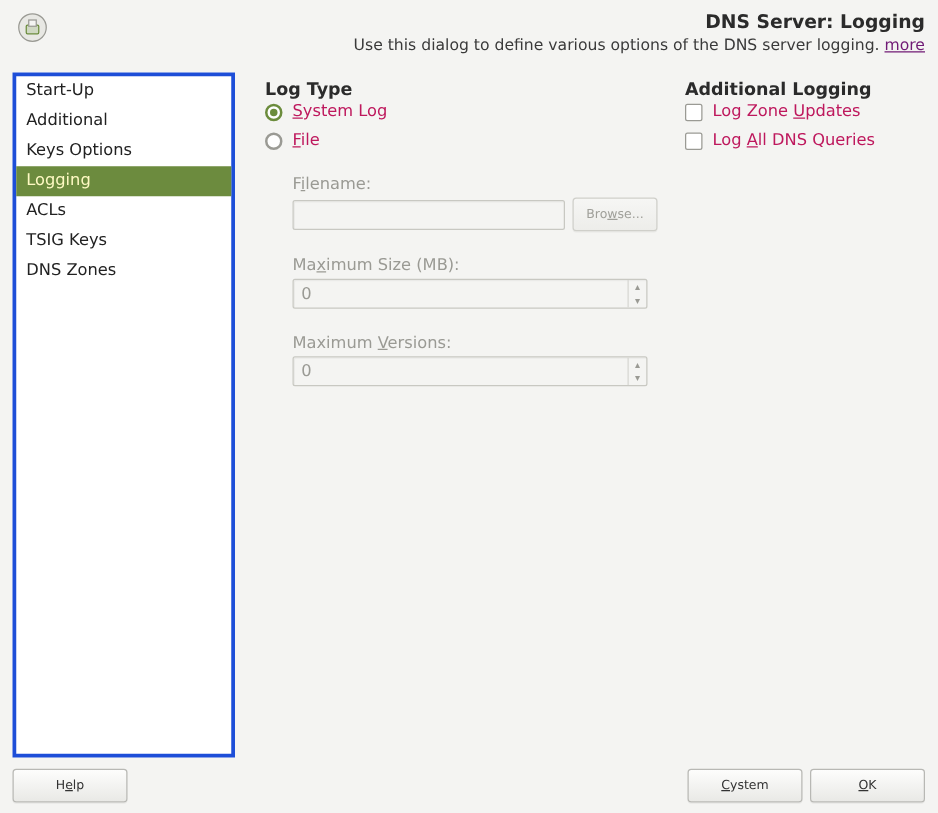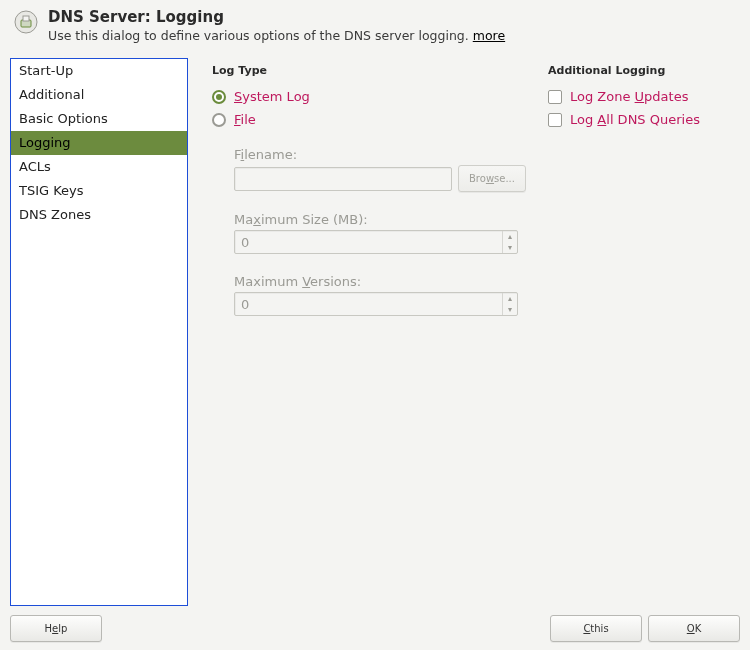--- a/index.html
+++ b/index.html
@@ -20,68 +20,68 @@
     display: flex;
     align-items: flex-start;
     padding: 8px 10px 4px 14px;
     gap: 10px;
   }
   .header-icon {
     width: 24px; height: 24px;
     flex-shrink: 0;
     margin-top: 2px;
   }
-  .header-text { flex: 1; }
+  .header-text { flex: 1; text-align: right; }
   .title {
     font-weight: bold;
     font-size: 15px;
     color: #2b2b2b;
   }
   .subtitle {
     font-size: 12.5px;
     color: #3a3a3a;
     margin-top: 2px;
   }
-  .subtitle a { color: #000000; text-decoration: underline; }
+  .subtitle a { color: #701a75; text-decoration: underline; }
 
   .body {
     position: absolute;
     left: 10px; right: 10px; top: 58px; bottom: 44px;
     display: flex;
   }
   .sidebar {
     width: 178px;
     background: #ffffff;
-    border: 1px solid #1d4ed8;
+    border: 3px solid #1d4ed8;
     box-sizing: border-box;
   }
   .sidebar-item {
     padding: 3px 8px;
     font-size: 13px;
     color: #222;
     cursor: default;
     line-height: 18px;
   }
   .sidebar-item.selected {
     background: #6c8b3e;
-    color: #000000;
+    color: #fef9c3;
   }
 
   .content {
     flex: 1;
     padding: 6px 0 0 24px;
     display: flex;
   }
   .col-left { width: 320px; }
   .col-right { flex: 1; padding-left: 16px; }
 
   .section-title {
     font-weight: bold;
-    font-size: 11px;
-    margin-bottom: 12px;
+    font-size: 14px;
+    margin-bottom: 2px;
     color: #2b2b2b;
   }
   .radio-row, .check-row {
     display: flex;
     align-items: center;
     gap: 8px;
     margin-bottom: 8px;
     color: #be185d;
   }
   .radio {
@@ -203,21 +203,21 @@
       <div class="subtitle">
         <span>Use this dialog to define various options of the DNS server logging. </span><a href="#">more</a>
       </div>
     </div>
   </div>
 
   <div class="body">
     <div class="sidebar">
       <div class="sidebar-item">Start-Up</div>
       <div class="sidebar-item">Additional</div>
-      <div class="sidebar-item">Basic Options</div>
+      <div class="sidebar-item">Keys Options</div>
       <div class="sidebar-item selected">Logging</div>
       <div class="sidebar-item">ACLs</div>
       <div class="sidebar-item">TSIG Keys</div>
       <div class="sidebar-item">DNS Zones</div>
     </div>
 
     <div class="content">
       <div class="col-left">
         <div class="section-title">Log Type</div>
 
@@ -286,21 +286,21 @@
       <div class="btn wide">
           <span>H</span>
           <u class="mn">e</u>
           <span>lp</span>
         </div>
     </div>
     <div class="footer-right">
       <div class="btn wide">
           <span></span>
           <u class="mn">C</u>
-          <span>this</span>
+          <span>ystem</span>
         </div>
       <div class="btn wide">
           <span></span>
           <u class="mn">O</u>
           <span>K</span>
         </div>
     </div>
   </div>
 
 </div>

